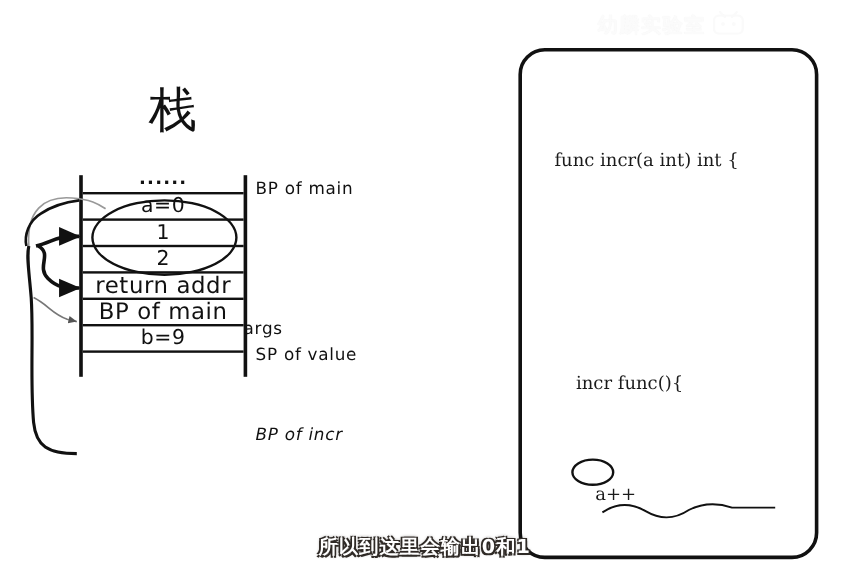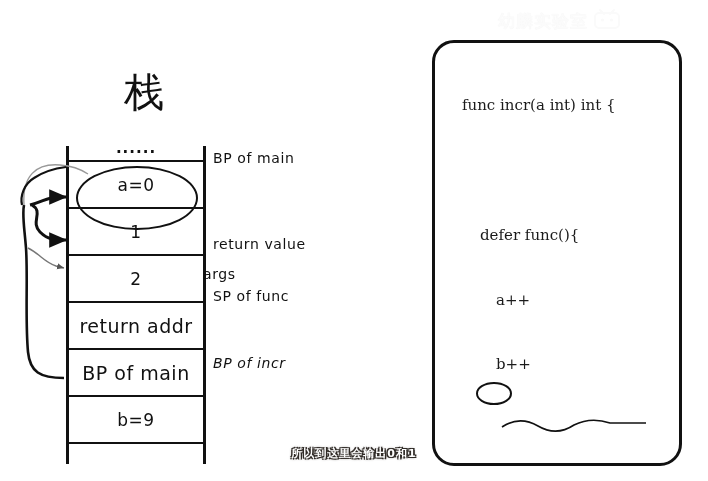--- a/index.html
+++ b/index.html
@@ -46,21 +46,21 @@
 
   .stack-table{
     position:absolute;
     left:66px; top:146px;
     width:140px;
     border-left:3px solid #111;
     border-right:3px solid #111;
     box-sizing:border-box;
   }
   .srow{
-    height:47px;
+    height:22px;
     border-bottom:2.5px solid #111;
     box-sizing:border-box;
     display:flex; align-items:center; justify-content:center;
     font-size:17px;
     color:#111;
     font-family:"DejaVu Sans", sans-serif;
     letter-spacing:.5px;
     position:relative;
     background:transparent;
   }
@@ -120,21 +120,21 @@
     position:absolute;
     left:462px; top:52px;
     width:225px;
     font-family:"DejaVu Serif", serif;
     font-size:15px;
     line-height:21.6px;
     color:#1b1b1b;
     white-space:pre;
     letter-spacing:0px;
   }
-  .code .ln{height:21.6px;}
+  .code .ln{height:21.6px;margin-top:28px;}
   .code .ln.blank{height:21.6px;}
   .ind1{padding-left:18px;}
   .ind2{padding-left:34px;}
 
   
   .ellipse-b{
     position:absolute;
     left:476px; top:382px;
     width:36px; height:23px;
     border:2px solid #111;
@@ -142,21 +142,21 @@
     box-sizing:border-box;
     pointer-events:none;
   }
 
   
   .caption{
     position:absolute;
     left:0; top:446px;
     width:100%;
     text-align:center;
-    font-size:11px;
+    font-size:16px;
     font-weight:700;
     color:#ffffff;
     font-family:"DejaVu Sans", sans-serif;
     letter-spacing:1px;
     text-shadow:
       -1.4px -1.4px 0 #2f2a26,
        1.4px -1.4px 0 #2f2a26,
       -1.4px  1.4px 0 #2f2a26,
        1.4px  1.4px 0 #2f2a26,
        0 0 3px #2f2a26;
@@ -206,23 +206,22 @@
       <span>b=9</span>
     </div>
     <div class="srow empty">
       <span></span>
     </div>
   </div>
 
   <div class="ellipse-ab"></div>
 
   <div class="slabel lbl-bpmain">BP of main</div>
-  <div class="slabel lbl-retval">return value</div>
   <div class="slabel lbl-args">args</div>
-  <div class="slabel lbl-spmain">SP of func</div>
+  <div class="slabel lbl-spmain">SP of value</div>
   <div class="slabel lbl-bpincr">BP of incr</div>
 
   <svg id="arrows" aria-hidden="true">
     <defs>
       <marker id="ah" markerWidth="7" markerHeight="7" refX="5.6" refY="3" orient="auto">
         <path d="M0,0.4 L6,3 L0,5.6 z" fill="#111"></path>
       </marker>
       <marker id="ahs" markerWidth="6" markerHeight="6" refX="5" refY="2.6" orient="auto">
         <path d="M0,0.4 L5,2.6 L0,4.8 z" fill="#555"></path>
       </marker>
@@ -238,21 +237,21 @@
 
     <path d="M64,378 C40,378 30,372 28,352 C25,318 28,278 26,248 C24,224 22,214 24,205" fill="none" stroke="#111" stroke-width="2.6" fill-opacity="0"></path>
     <path d="M22,205 C20,196 24,184 34,178 C46,170 58,168 66,167" fill="none" stroke="#111" stroke-width="2.2"></path>
   </svg>
 
   <div class="code-card"></div>
 
   <div class="code">
     <div class="ln">func incr(a int) int {</div>
     <div class="ln blank"></div>
-    <div class="ln ind1">defer func(){</div>
+    <div class="ln ind1">incr func(){</div>
     <div class="ln ind2">a++</div>
     <div class="ln ind2">b++</div>
     
     
     
     
     
     
     
     

